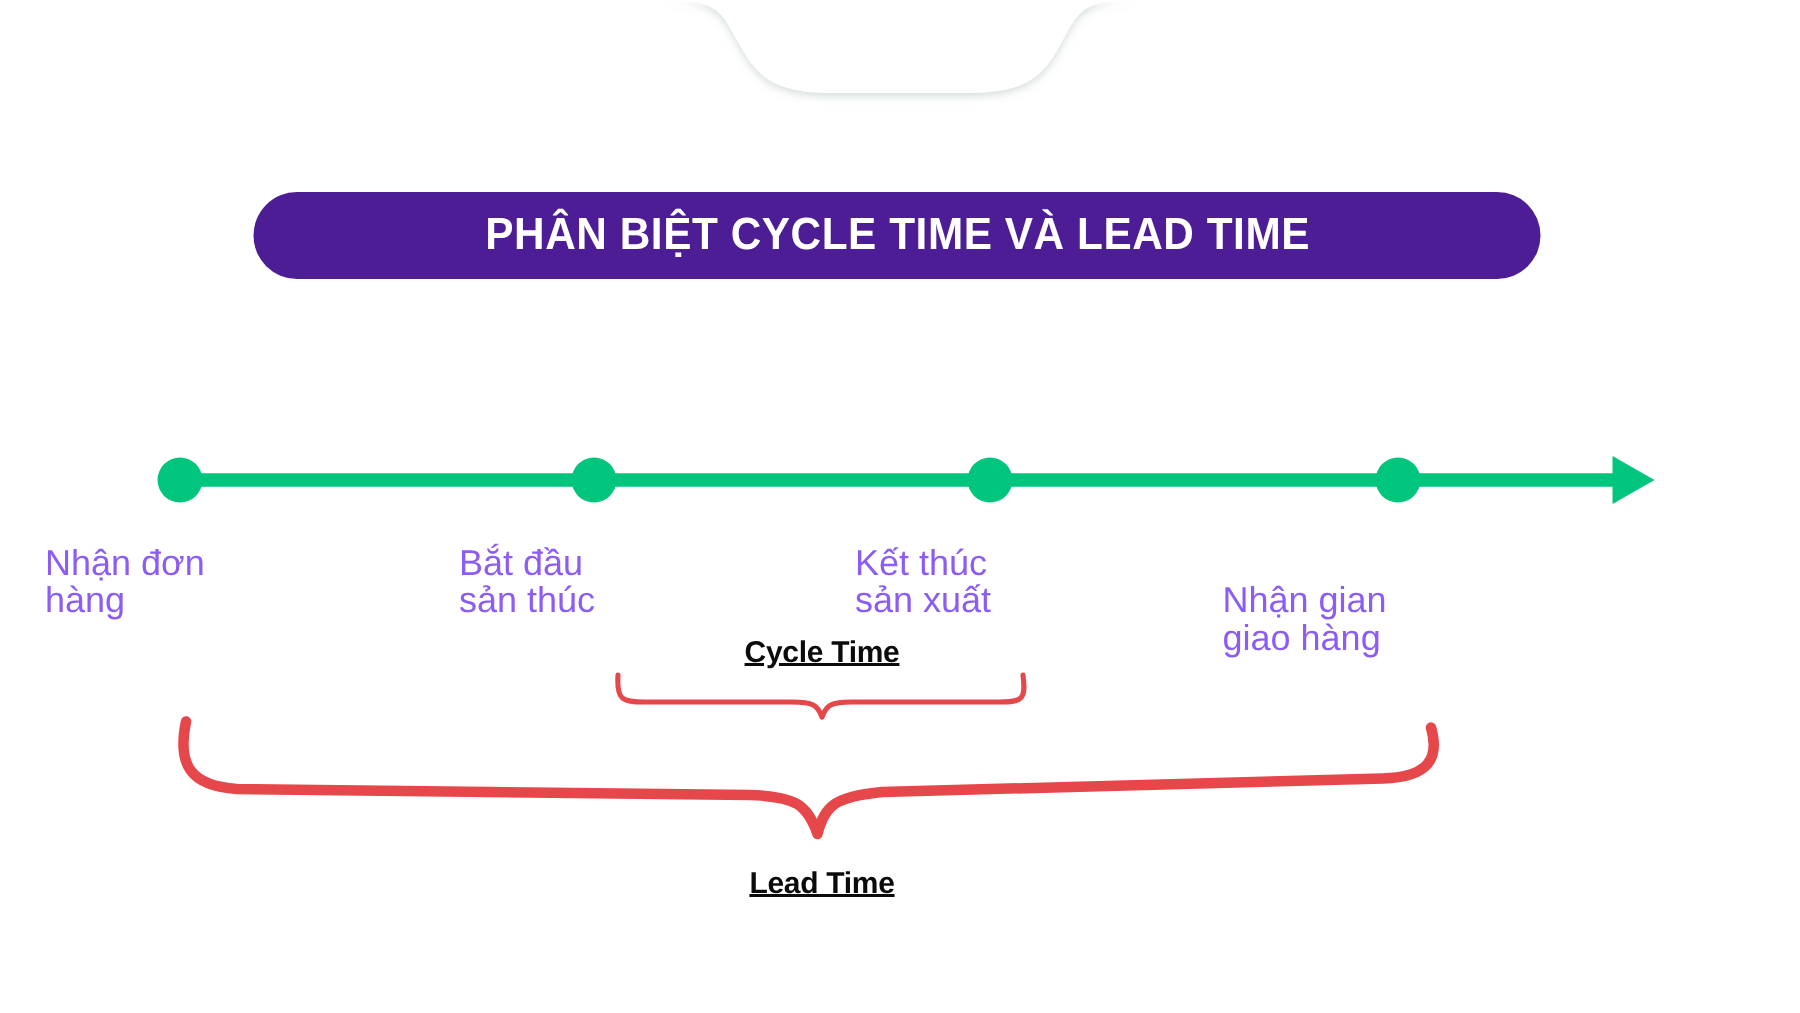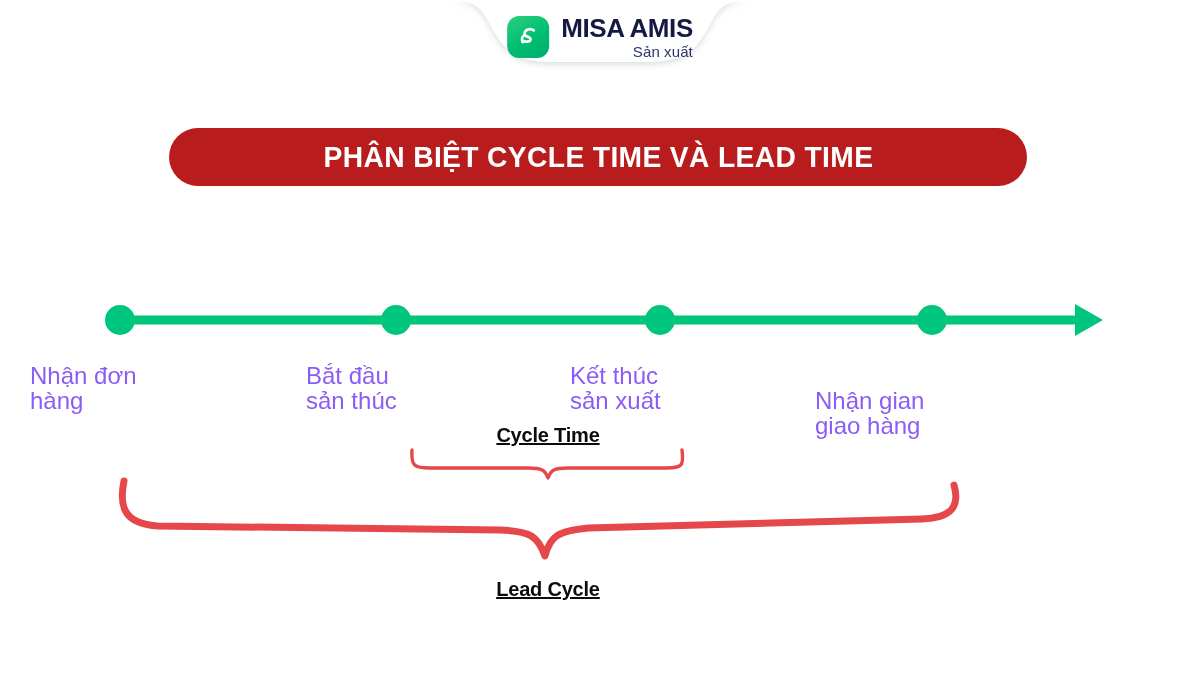--- a/index.html
+++ b/index.html
@@ -73,21 +73,21 @@
     letter-spacing: 0.1px;
   }
 
   
   .title-banner {
     position: absolute;
     left: 169px;
     top: 128px;
     width: 858px;
     height: 58px;
-    background: #b91c1c;
+    background: #4c1d95;
     border-radius: 29px;
     display: flex;
     align-items: center;
     justify-content: center;
   }
   .title-banner-text {
     color: #ffffff;
     font-family: "Liberation Sans Narrow", "Liberation Sans", sans-serif;
     font-weight: bold;
     font-size: 30px;
@@ -158,33 +158,20 @@
              L 440,0
              C 478,0 480,6 492,28
              C 505,52 516,62 556,62
              L 644,62
              C 684,62 695,52 708,28
              C 720,6 722,0 760,0
              L 1200,0
              Z" fill="#ffffff" filter="url(#softshadow)"></path>
   </svg>
 
-  <div class="brand">
-    <div class="brand-logo">
-      <svg width="26" height="26" viewBox="0 0 26 26" aria-hidden="true">
-        <path d="M18.6 6.4 C16.4 4.6 12.4 4.8 10.4 7.0 C8.4 9.2 9.4 11.8 12.0 12.6
-                 C14.6 13.4 16.2 14.6 15.2 16.2 C14.2 17.8 11.0 18.2 8.6 17.0" fill="none" stroke="#ffffff" stroke-width="2.7" stroke-linecap="round" stroke-linejoin="round"></path>
-        <path d="M8.2 12.0 C6.6 13.6 6.4 16.4 7.6 18.2" fill="none" stroke="#ffffff" stroke-width="2.7" stroke-linecap="round"></path>
-      </svg>
-    </div>
-    <div class="brand-text">
-      <div class="brand-name">MISA AMIS</div>
-      <div class="brand-sub">Sản xuất</div>
-    </div>
-  </div>
 </div>
 
 <div class="title-banner">
   <div class="title-banner-text">PHÂN BIỆT CYCLE TIME VÀ LEAD TIME</div>
 </div>
 
 <svg class="timeline-svg" viewBox="0 0 1200 675">
 
   <line x1="120" y1="320" x2="1078" y2="320" stroke="#00C57D" stroke-width="9" stroke-linecap="butt"></line>
 
@@ -215,13 +202,13 @@
 <div class="tl-label tl-label-1">Nhận đơn
 hàng</div>
 <div class="tl-label tl-label-2">Bắt đầu
 sản thúc</div>
 <div class="tl-label tl-label-3">Kết thúc
 sản xuất</div>
 <div class="tl-label tl-label-4">Nhận gian
 giao hàng</div>
 
 <div class="brace-label cycle-label">Cycle Time</div>
-<div class="brace-label lead-label">Lead Cycle</div>
+<div class="brace-label lead-label">Lead Time</div>
 
 </body></html>

